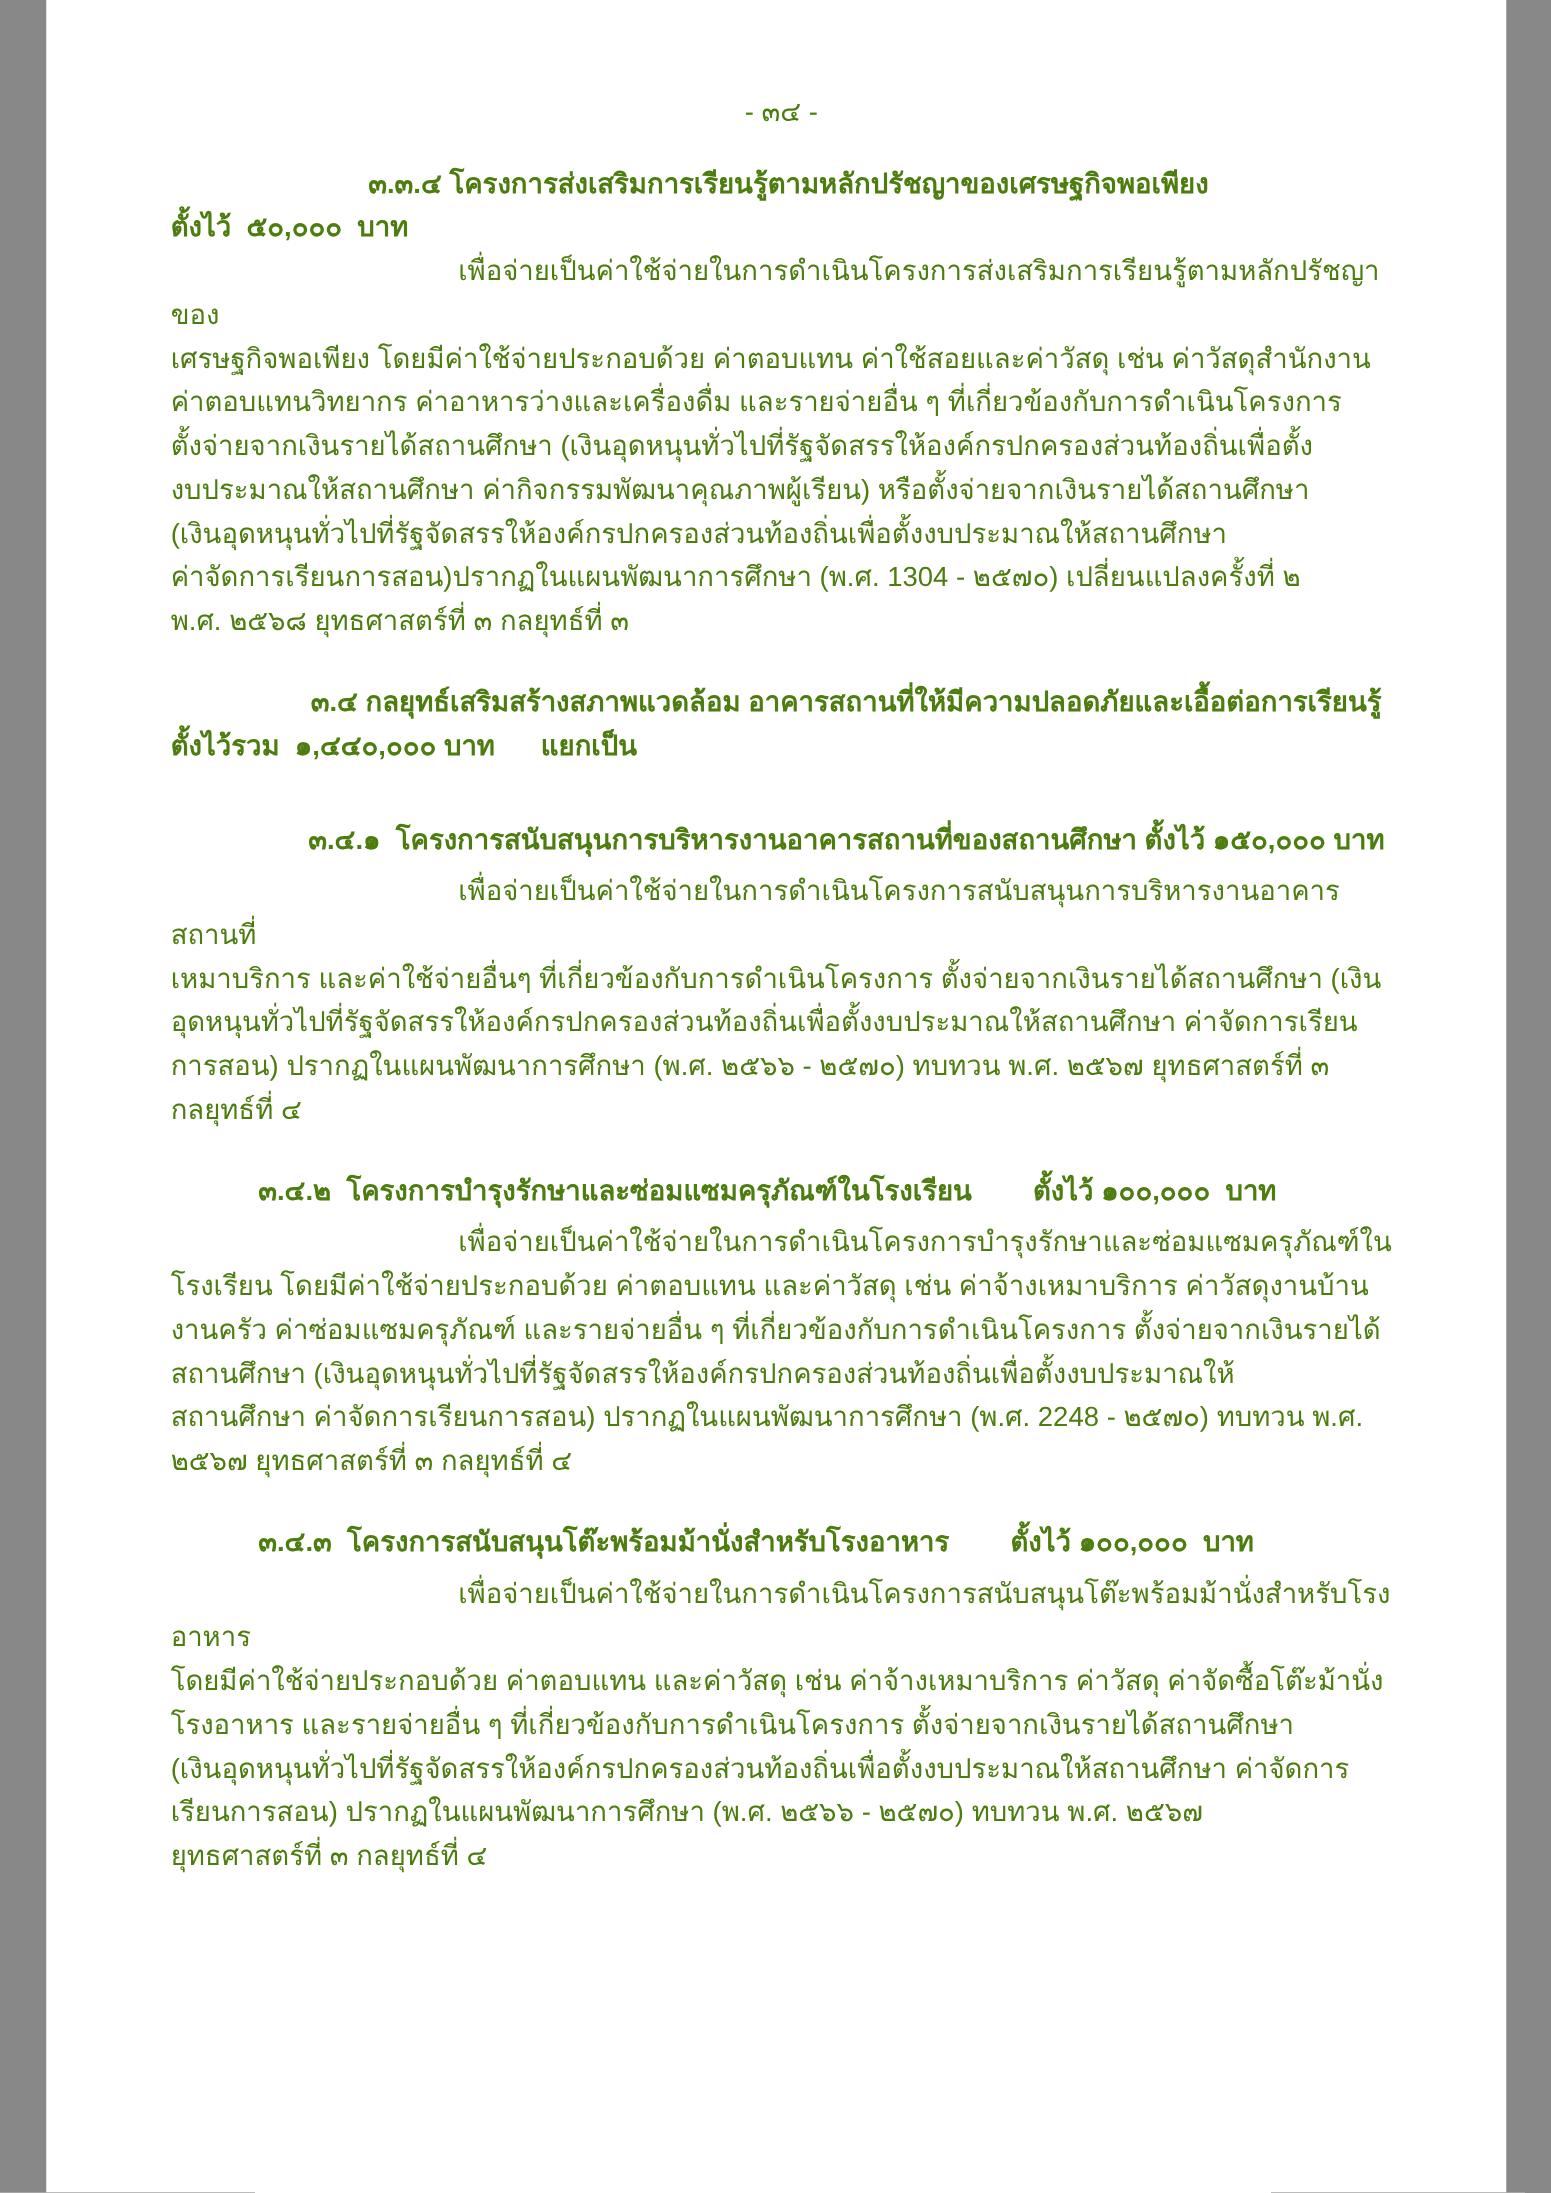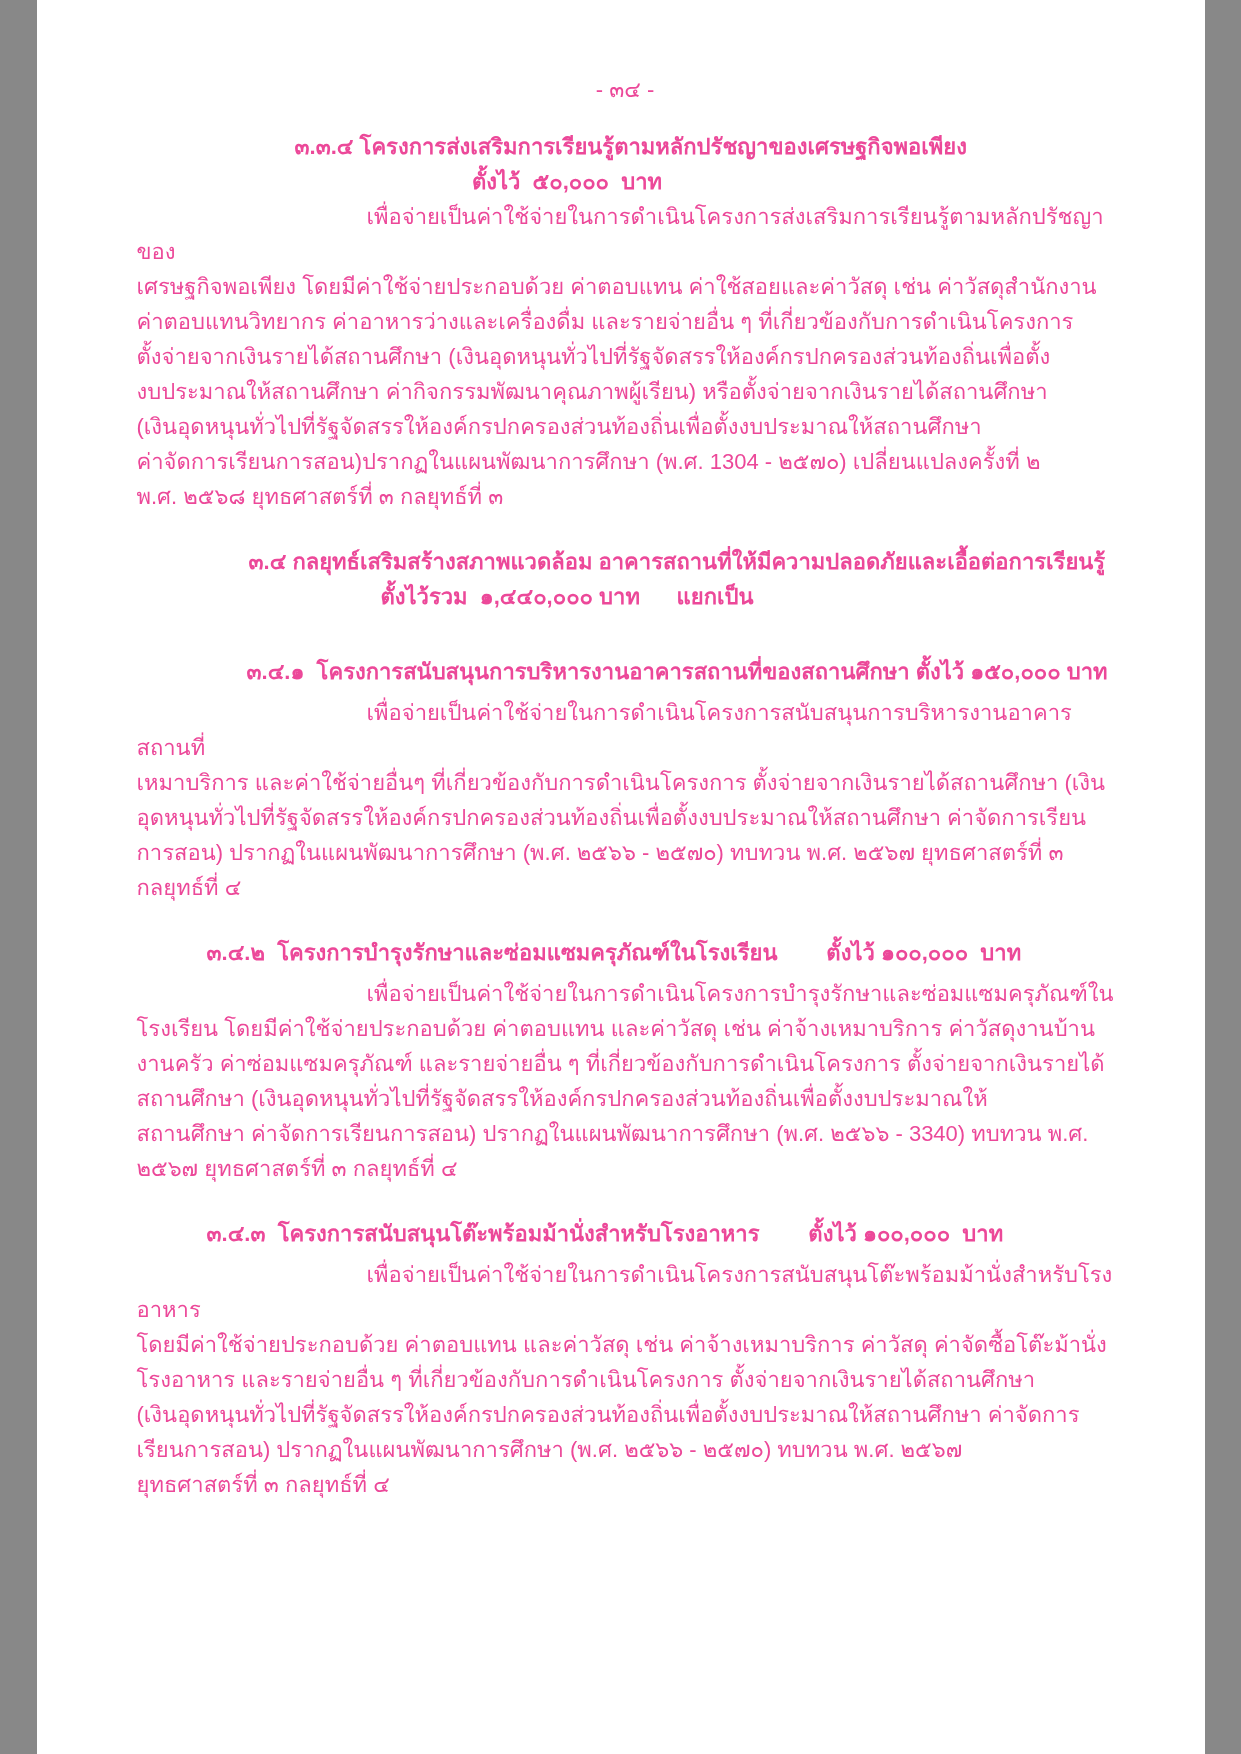--- a/index.html
+++ b/index.html
@@ -1,38 +1,38 @@
 <!DOCTYPE html>
 <html><head>
 <meta charset="utf-8">
 <style>
   html,body { margin:0; padding:0; background:#888; }
   .page {
     position:relative;
     width:1127px; height:1754px;
     margin:0 auto;
     background:#ffffff;
-    color:#ec4899;
+    color:#4d7c0f;
     font-family:"Liberation Sans", sans-serif;
     font-size:22px;
     line-height:35px;
     padding-left:41px;
   }
   .content {
     position:absolute;
     left:100px; right:91px; top:72px;
   }
   .page-number {
     text-align:center;
     margin-bottom:22px;
   }
   .bold { font-weight:bold; }
   .pre { white-space:pre; }
   .h334 { margin-left:158px; }
-  .budget-right { text-align:center; margin-right:116px; }
+  .budget-right { text-align:left; margin-right:116px; }
   .body-line { }
   .indent { text-indent:230px; }
   .sec34-head { margin-left:112px; margin-top:30px; }
   .sec-sub-head { margin-left:110px; margin-top:40px; margin-bottom:6px; }
   .sec-sub-head-2 { margin-left:70px; margin-top:30px; margin-bottom:6px; }
 </style>
 </head>
 <body>
 
 <div class="page">
@@ -66,21 +66,21 @@
       <div class="body-line">การสอน) ปรากฏในแผนพัฒนาการศึกษา (พ.ศ. ๒๕๖๖ - ๒๕๗๐) ทบทวน พ.ศ. ๒๕๖๗ ยุทธศาสตร์ที่ ๓</div>
       <div class="body-line">กลยุทธ์ที่ ๔</div>
     </div>
 
     <div>
       <div class="sec-sub-head-2 bold pre">๓.๔.๒  โครงการบำรุงรักษาและซ่อมแซมครุภัณฑ์ในโรงเรียน        ตั้งไว้ ๑๐๐,๐๐๐  บาท</div>
       <div class="body-line indent">เพื่อจ่ายเป็นค่าใช้จ่ายในการดำเนินโครงการบำรุงรักษาและซ่อมแซมครุภัณฑ์ใน</div>
       <div class="body-line">โรงเรียน โดยมีค่าใช้จ่ายประกอบด้วย ค่าตอบแทน และค่าวัสดุ เช่น ค่าจ้างเหมาบริการ ค่าวัสดุงานบ้าน</div>
       <div class="body-line">งานครัว ค่าซ่อมแซมครุภัณฑ์ และรายจ่ายอื่น ๆ ที่เกี่ยวข้องกับการดำเนินโครงการ ตั้งจ่ายจากเงินรายได้</div>
       <div class="body-line">สถานศึกษา (เงินอุดหนุนทั่วไปที่รัฐจัดสรรให้องค์กรปกครองส่วนท้องถิ่นเพื่อตั้งงบประมาณให้</div>
-      <div class="body-line">สถานศึกษา ค่าจัดการเรียนการสอน) ปรากฏในแผนพัฒนาการศึกษา (พ.ศ. ๒๕๖๖ - 3340) ทบทวน พ.ศ.</div>
+      <div class="body-line">สถานศึกษา ค่าจัดการเรียนการสอน) ปรากฏในแผนพัฒนาการศึกษา (พ.ศ. 2248 - ๒๕๗๐) ทบทวน พ.ศ.</div>
       <div class="body-line">๒๕๖๗ ยุทธศาสตร์ที่ ๓ กลยุทธ์ที่ ๔</div>
     </div>
 
     <div>
       <div class="sec-sub-head-2 bold pre">๓.๔.๓  โครงการสนับสนุนโต๊ะพร้อมม้านั่งสำหรับโรงอาหาร        ตั้งไว้ ๑๐๐,๐๐๐  บาท</div>
       <div class="body-line indent">เพื่อจ่ายเป็นค่าใช้จ่ายในการดำเนินโครงการสนับสนุนโต๊ะพร้อมม้านั่งสำหรับโรงอาหาร</div>
       <div class="body-line">โดยมีค่าใช้จ่ายประกอบด้วย ค่าตอบแทน และค่าวัสดุ เช่น ค่าจ้างเหมาบริการ ค่าวัสดุ ค่าจัดซื้อโต๊ะม้านั่ง</div>
       <div class="body-line">โรงอาหาร และรายจ่ายอื่น ๆ ที่เกี่ยวข้องกับการดำเนินโครงการ ตั้งจ่ายจากเงินรายได้สถานศึกษา</div>
       <div class="body-line">(เงินอุดหนุนทั่วไปที่รัฐจัดสรรให้องค์กรปกครองส่วนท้องถิ่นเพื่อตั้งงบประมาณให้สถานศึกษา ค่าจัดการ</div>
       <div class="body-line">เรียนการสอน) ปรากฏในแผนพัฒนาการศึกษา (พ.ศ. ๒๕๖๖ - ๒๕๗๐) ทบทวน พ.ศ. ๒๕๖๗</div>

